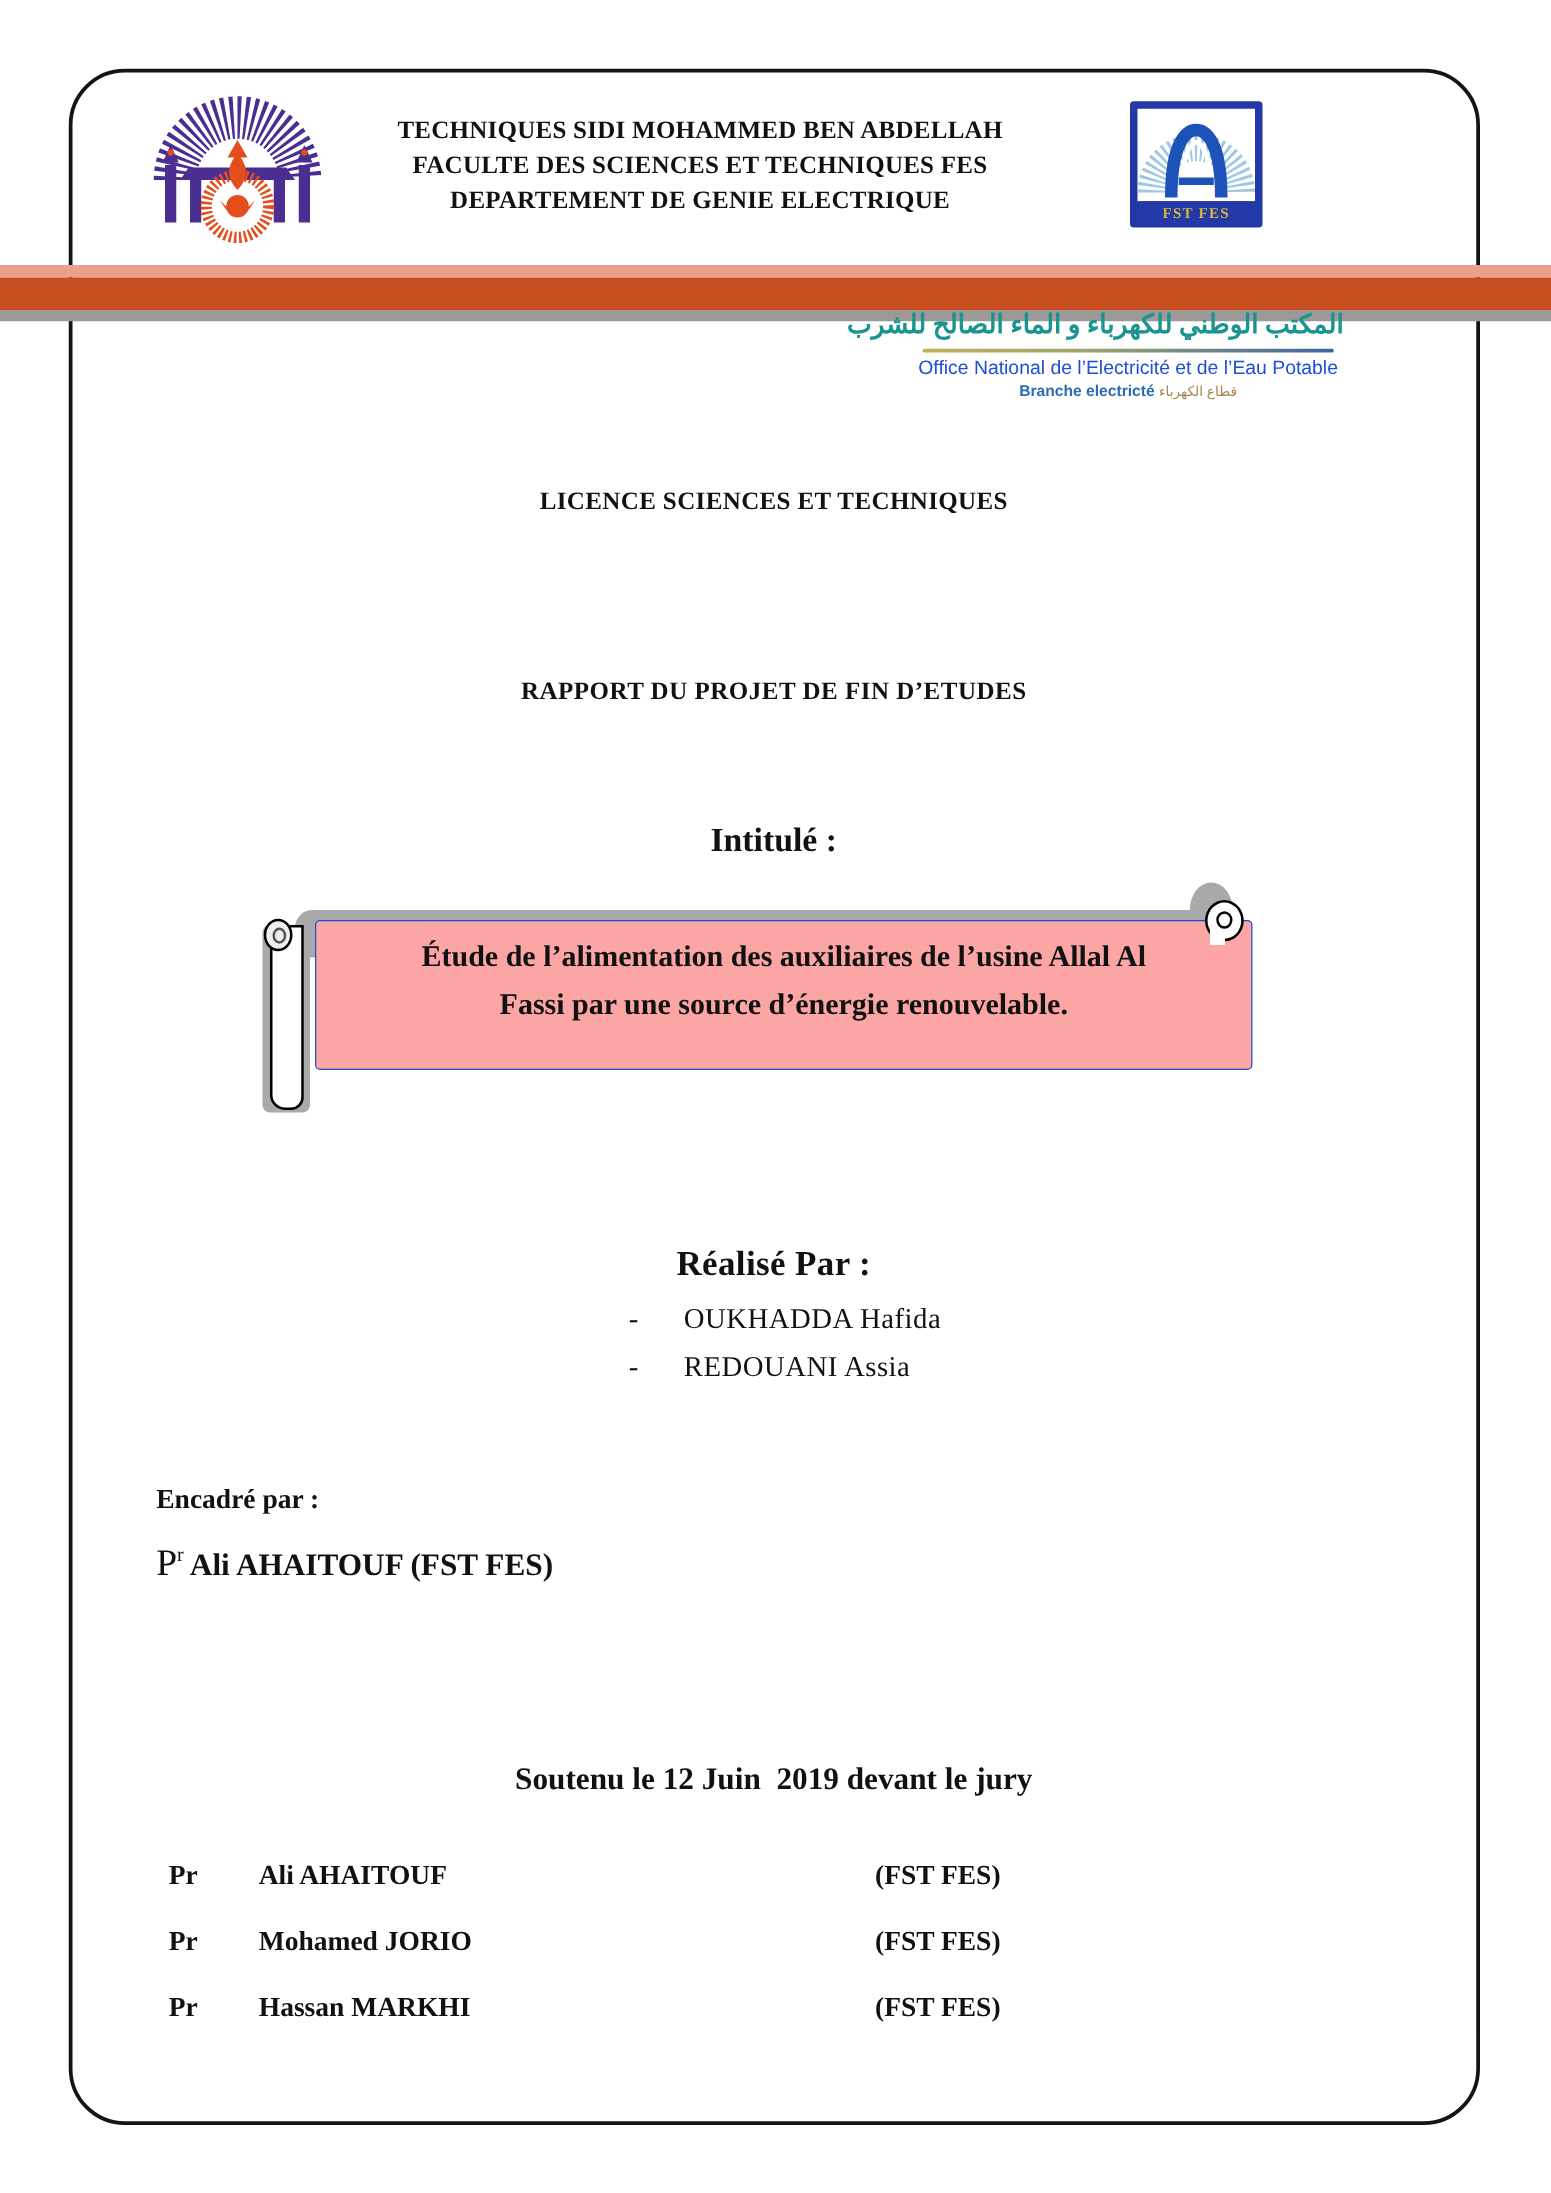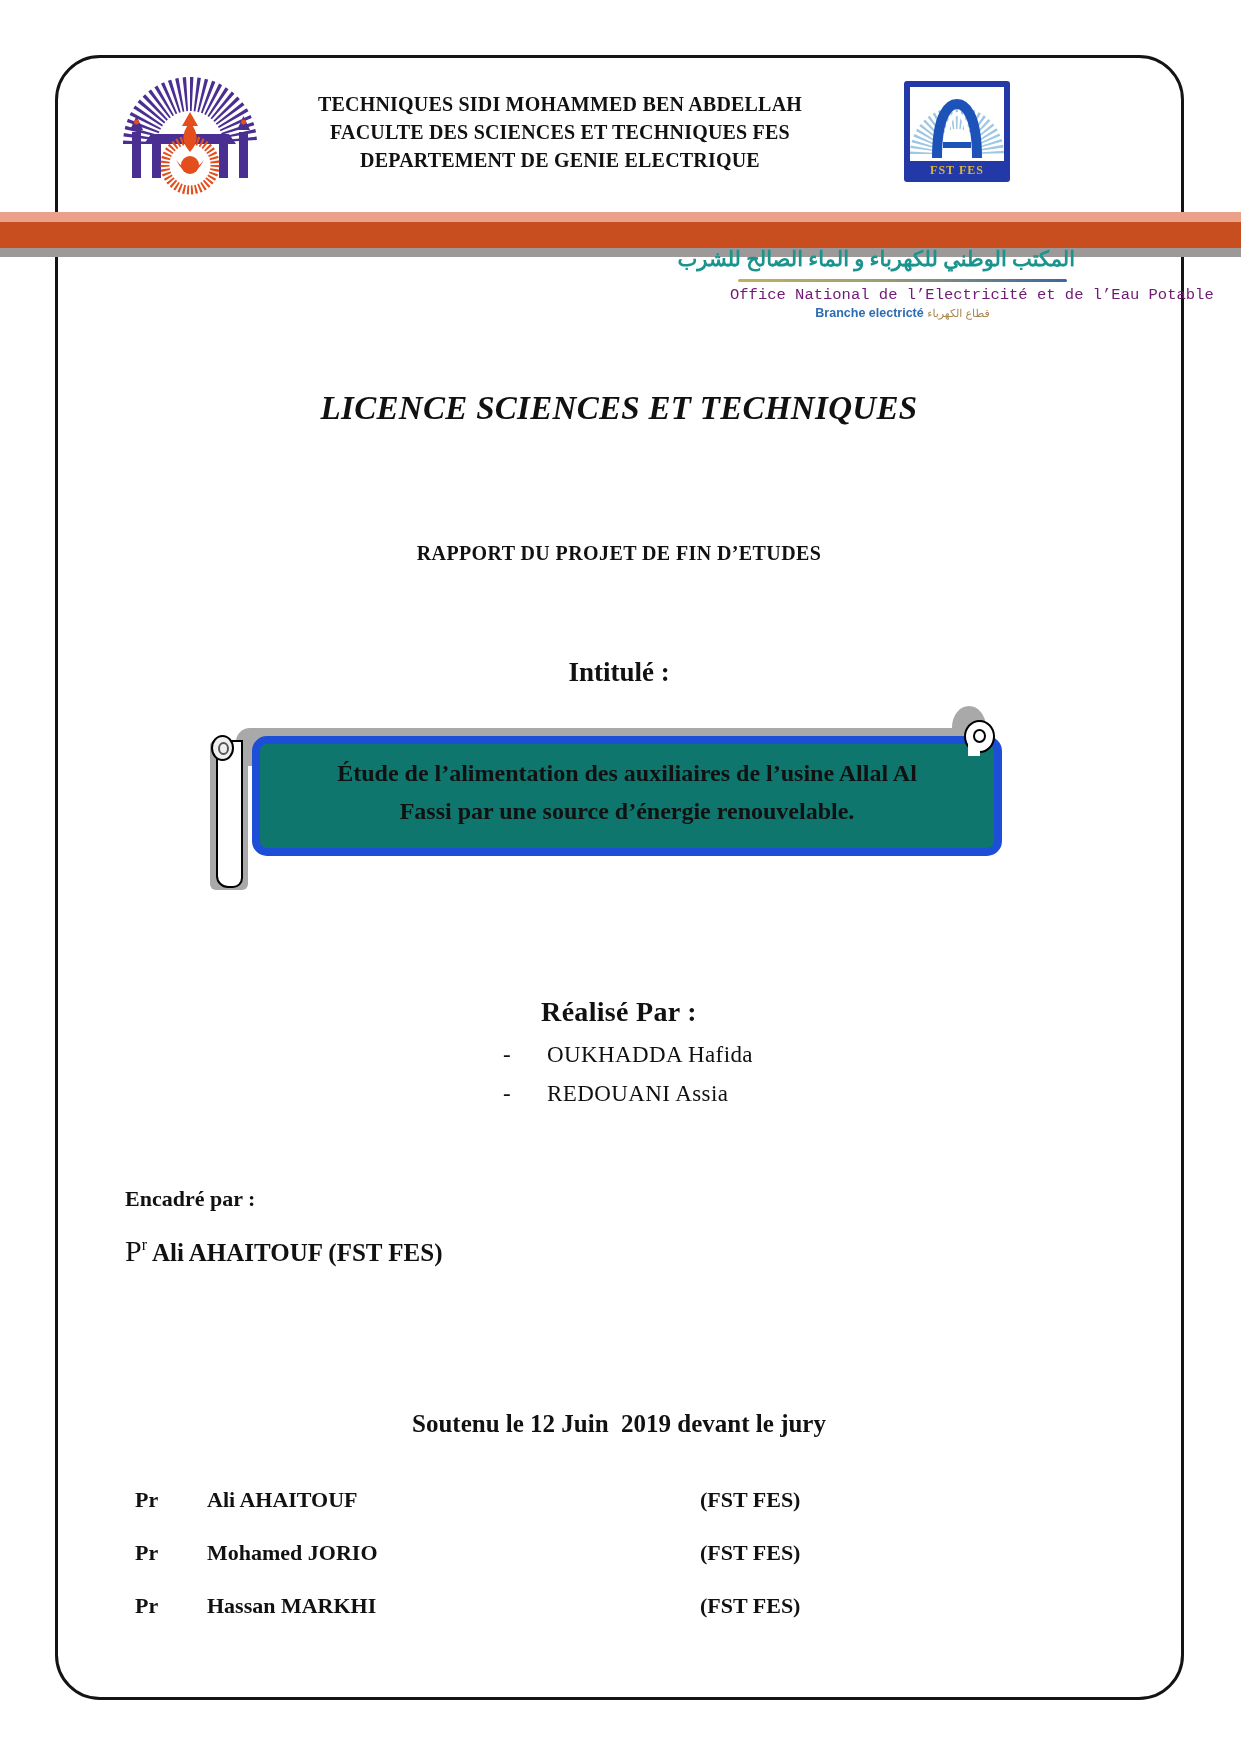--- a/index.html
+++ b/index.html
@@ -19,38 +19,38 @@
   
   .uni-logo { position:absolute; left:112px; top:70px; z-index:2; }
   .header-text { position:absolute; left:240px; width:640px; top:90px; text-align:center;
                  font-weight:bold; font-size:20px; line-height:28px; letter-spacing:.2px; z-index:2; }
   .fst-logo { position:absolute; left:903px; top:80px; z-index:2; }
 
   
   .onee { position:absolute; left:730px; width:345px; top:242px; text-align:center; z-index:4; }
   .onee .ar { direction:rtl; font-weight:bold; font-size:21px; line-height:34px; color:#1a948e; white-space:nowrap; }
   .onee .rule { height:3px; margin:3px 8px 4px 8px; background:linear-gradient(90deg,#c2b059 0%,#9da36f 40%,#3c66a0 100%); border-radius:2px; }
-  .onee .fr { font-family:Liberation Mono, monospace; font-size:15.5px; color:#701a75; white-space:nowrap; }
+  .onee .fr { font-family:Liberation Sans, sans-serif; font-size:15.5px; color:#1d4ed8; white-space:nowrap; }
   .onee .branch { font-family:"Liberation Sans", sans-serif; font-size:12.5px; font-weight:bold; color:#2e6cb2; margin-top:2px; }
   .onee .branch .branch-ar { color:#a8854e; font-size:11px; font-weight:normal; }
 
   .centered { position:absolute; left:55px; right:58px; text-align:center; }
 
-  .degree-line1 { top:390px; font-weight:bold; font-size:33px; letter-spacing:.3px;font-style:italic; }
+  .degree-line1 { top:390px; font-weight:bold; font-size:20px; letter-spacing:.3px; }
   .degree-line2 { top:424px; font-weight:bold; font-size:23px; }
   .report-type  { top:542px; font-weight:bold; font-size:20px; letter-spacing:.4px; }
   .intitule     { top:657px; font-weight:bold; font-size:27px; }
 
   
   .banner-wrap { position:absolute; left:200px; top:704px; width:812px; height:195px; z-index:4; }
   .banner-shadow-top { position:absolute; left:36px; top:24px; width:752px; height:38px; background:#a9a9a9; border-radius:14px; }
   .banner-knob { position:absolute; left:752px; top:2px; width:34px; height:42px; background:#a9a9a9; border-radius:50%; }
   .banner-tail-shadow { position:absolute; left:10px; top:36px; width:38px; height:150px; background:#a9a9a9; border-radius:6px; }
-  .banner-panel { position:absolute; left:52px; top:32px; width:750px; height:120px; background:#0f766e;
-                  border:8px solid #1d4ed8; border-radius:15px; z-index:5; padding-top:10px; }
+  .banner-panel { position:absolute; left:52px; top:32px; width:750px; height:120px; background:#fca5a5;
+                  border:1px solid #1d4ed8; border-radius:4px; z-index:5; padding-top:10px; }
   .banner-panel .line { text-align:center; font-weight:bold; font-size:24px; line-height:38px; }
   .banner-tail { position:absolute; left:16px; top:36px; width:27px; height:148px; background:#ffffff;
                  border:2.5px solid #000; border-radius:8px 0 10px 12px; z-index:6; }
   .banner-tail-curl { position:absolute; left:11px; top:31px; width:23px; height:26px; background:#efefef;
                       border:2.5px solid #000; border-radius:50%; z-index:7; }
   .banner-tail-curl::after { content:""; position:absolute; left:5px; top:5px; width:7px; height:9px;
                       border:2px solid #555; border-radius:50%; }
   .banner-curl { position:absolute; left:764px; top:16px; width:31px; height:33px; background:#ffffff;
                  border:2.5px solid #000; border-radius:50%; z-index:7; }
   .banner-curl::after { content:""; position:absolute; left:7px; top:7px; width:9px; height:10px;

